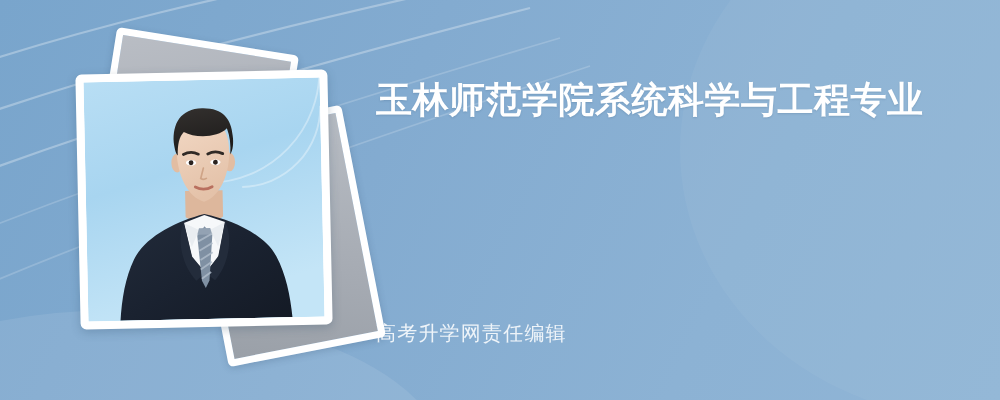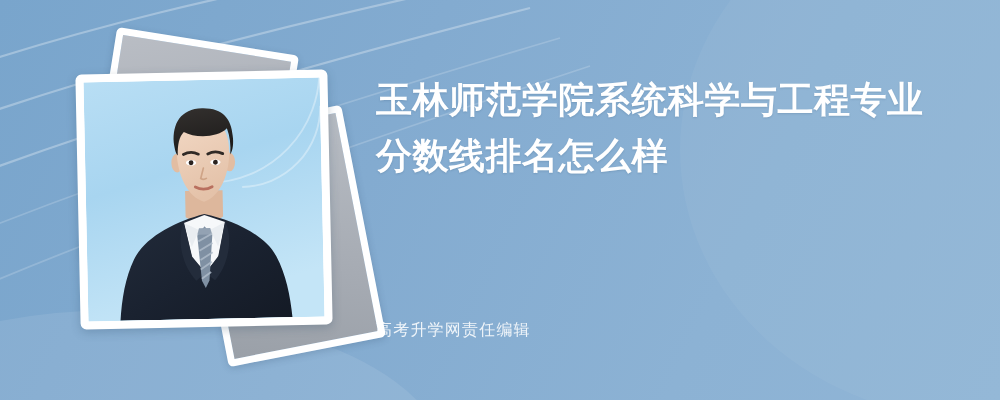--- a/index.html
+++ b/index.html
@@ -124,21 +124,21 @@
     font-weight: bold;
     letter-spacing: 1.5px;
     text-shadow: 0 1px 2px rgba(40,70,100,0.18);
   }
 
   .author-role {
     position: absolute;
     top: 320px;
     left: 0px;
     color: rgba(255,255,255,0.86);
-    font-size: 16px;
+    font-size: 20px;
     font-weight: normal;
     letter-spacing: 1.2px;
   }
 </style>
 </head>
 <body>
 
 <div class="banner">
 
   <svg class="bg-svg" viewBox="0 0 1000 400">
@@ -262,18 +262,17 @@
             <path d="M 117 114 q 9 5 18 0" stroke="#b9705f" stroke-width="3" fill="none" stroke-linecap="round"></path>
           </g>
         </svg>
       </div>
     </div>
   </div>
 
   <div class="text-col">
     <div class="headline">
       <span class="ln">玉林师范学院系统科学与工程专业</span>
-      <span class="ln">分数线排名怎么样</span>
     </div>
     <div class="author-role">高考升学网责任编辑</div>
   </div>
 
 </div>
 
 </body></html>

